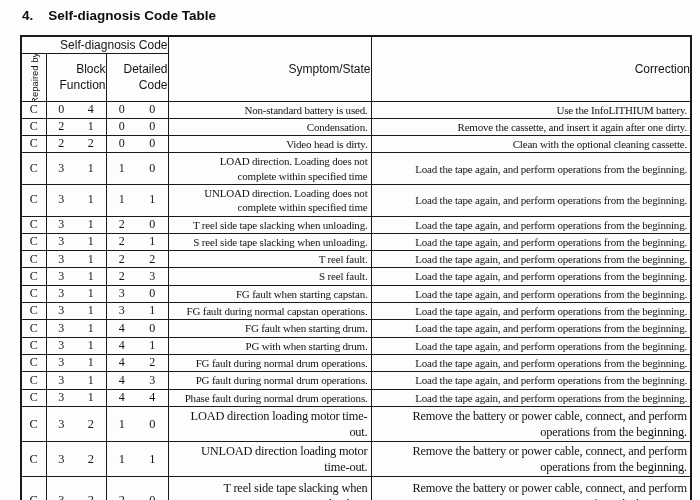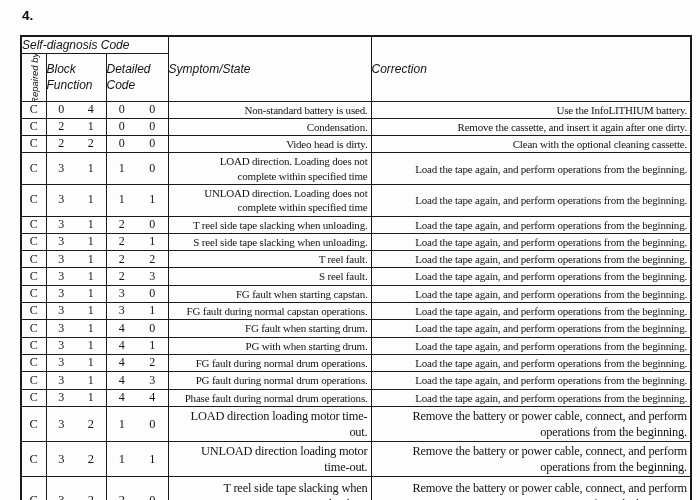--- a/index.html
+++ b/index.html
@@ -28,22 +28,21 @@
   table.diag th, table.diag td {
     border:1px solid #1a1a1a;
     overflow:hidden;
     vertical-align:middle;
     color:#141414;
   }
   
   thead th {
     font-family:"Liberation Sans", sans-serif;
     font-weight:normal; font-size:12px;
-    text-align:left;
-    font-style:italic;
+    text-align:right;
   }
   tr.hrowA { height:17px; }
   tr.hrowB { height:48px; }
   th.h-blk, th.h-det { white-space:pre-line; line-height:1.35; }
   th.h-rep { position:relative; }
   th.h-rep .rot {
     position:absolute; left:50%; top:50%;
     transform:translate(-50%,-50%) rotate(-90deg);
     white-space:nowrap; font-size:9.5px;
   }
@@ -67,20 +66,21 @@
   tbody tr:nth-child(19) td.sym,
   tbody tr:nth-child(19) td.cor { vertical-align:top; padding-top:3px; }
 </style>
 </head>
 <body>
 
 <div class="page">
 
   <div class="doc-title">
     <span>4.</span>
+    <span>Self-diagnosis Code Table</span>
   </div>
 
   <table class="diag">
     <colgroup>
       <col style="width:25px">
       <col style="width:60px">
       <col style="width:62px">
       <col style="width:203px">
       <col style="width:320px">
     </colgroup>

